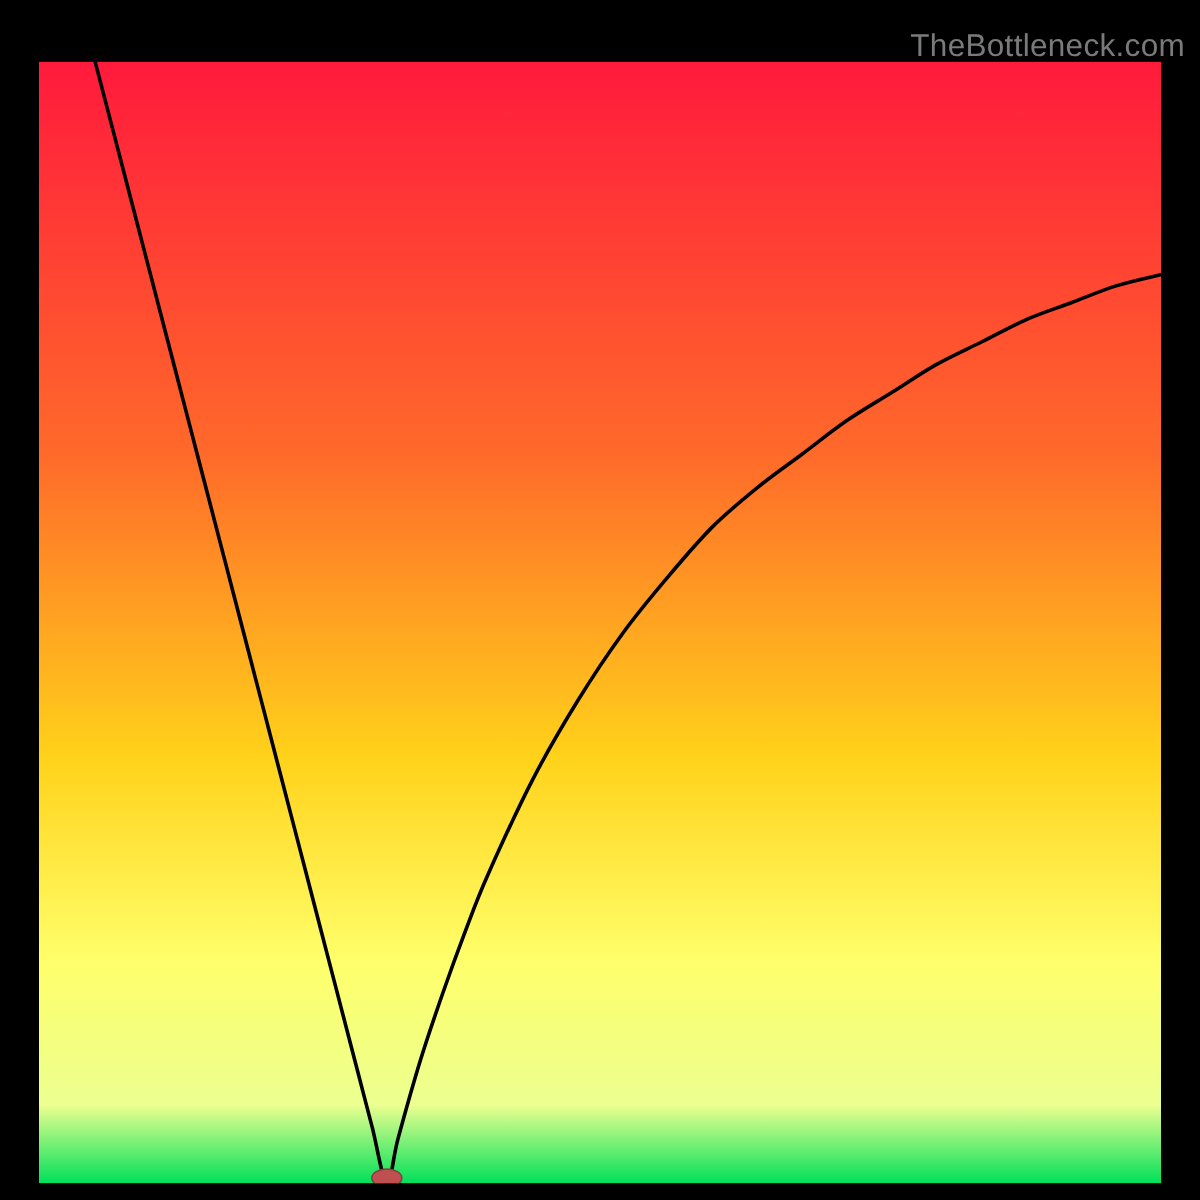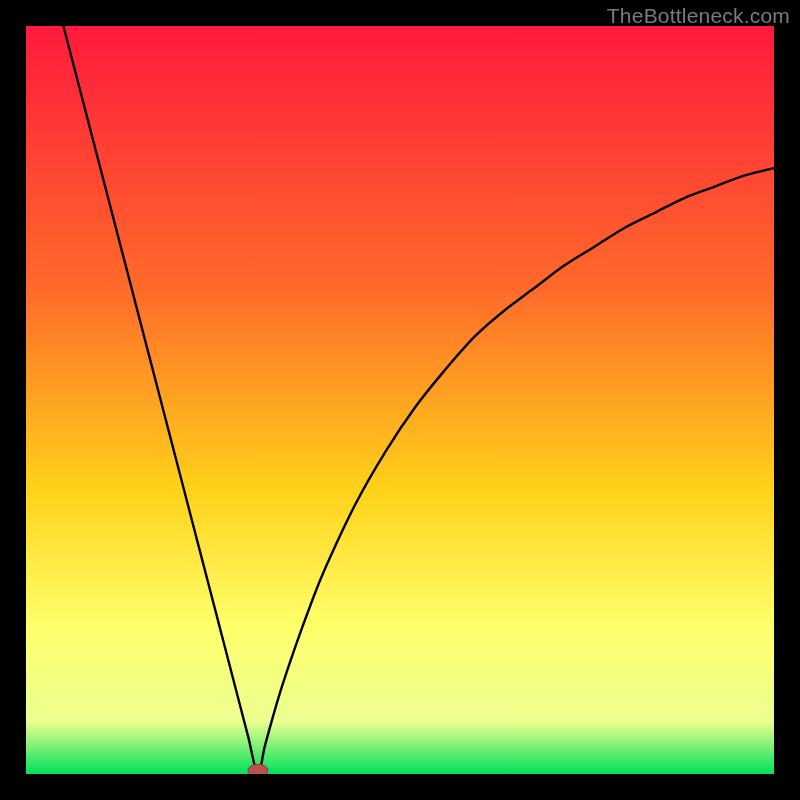--- a/index.html
+++ b/index.html
@@ -9,20 +9,21 @@
     height: 800px;
     overflow: hidden;
     background: #000;
     font-family: Arial, Helvetica, sans-serif;
   }
   .frame {
     position: relative;
     width: 800px;
     height: 632px;
     background: #000;
+    margin-top: 15px;
   }
   .watermark {
     position: absolute;
     top: 4px;
     right: 10px;
     color: #7a7a7a;
     font-size: 21px;
     font-weight: 400;
     letter-spacing: 0.2px;
     z-index: 10;

